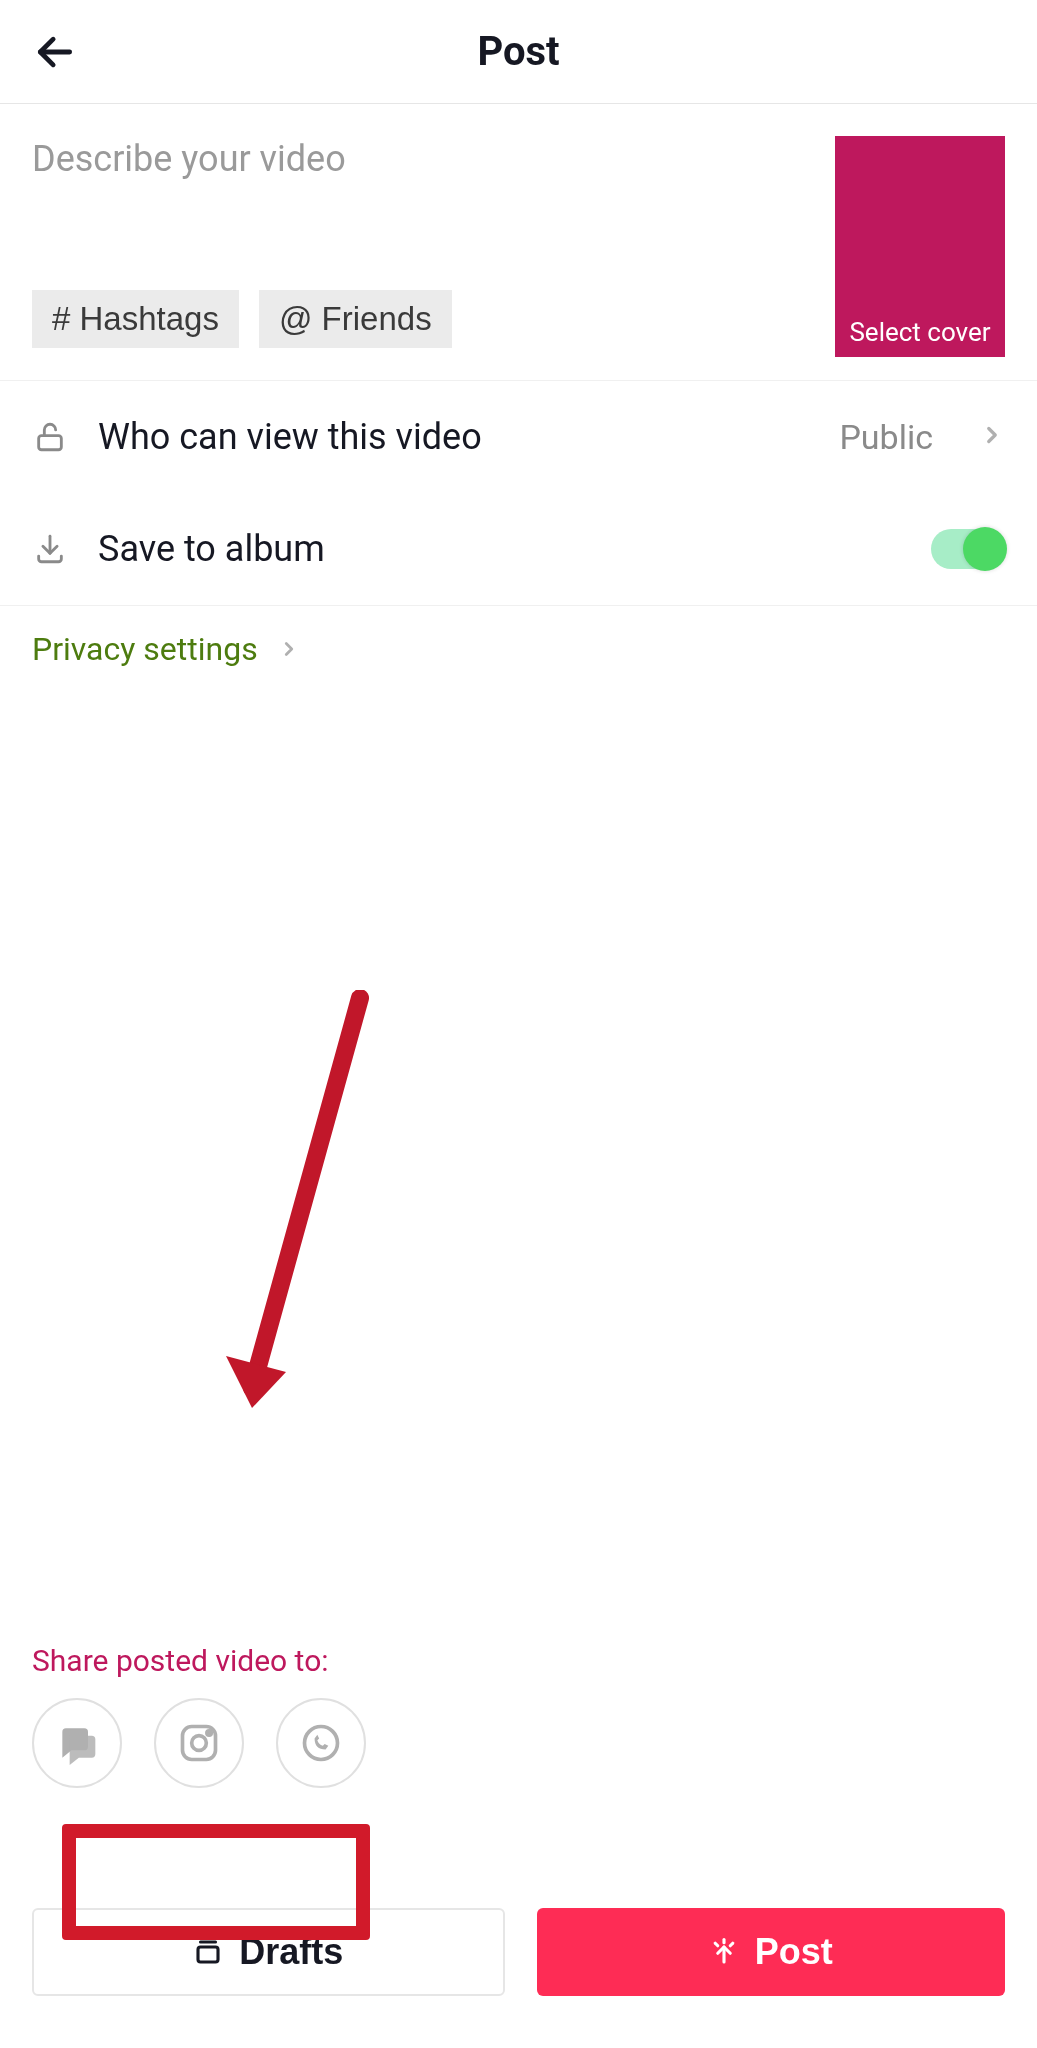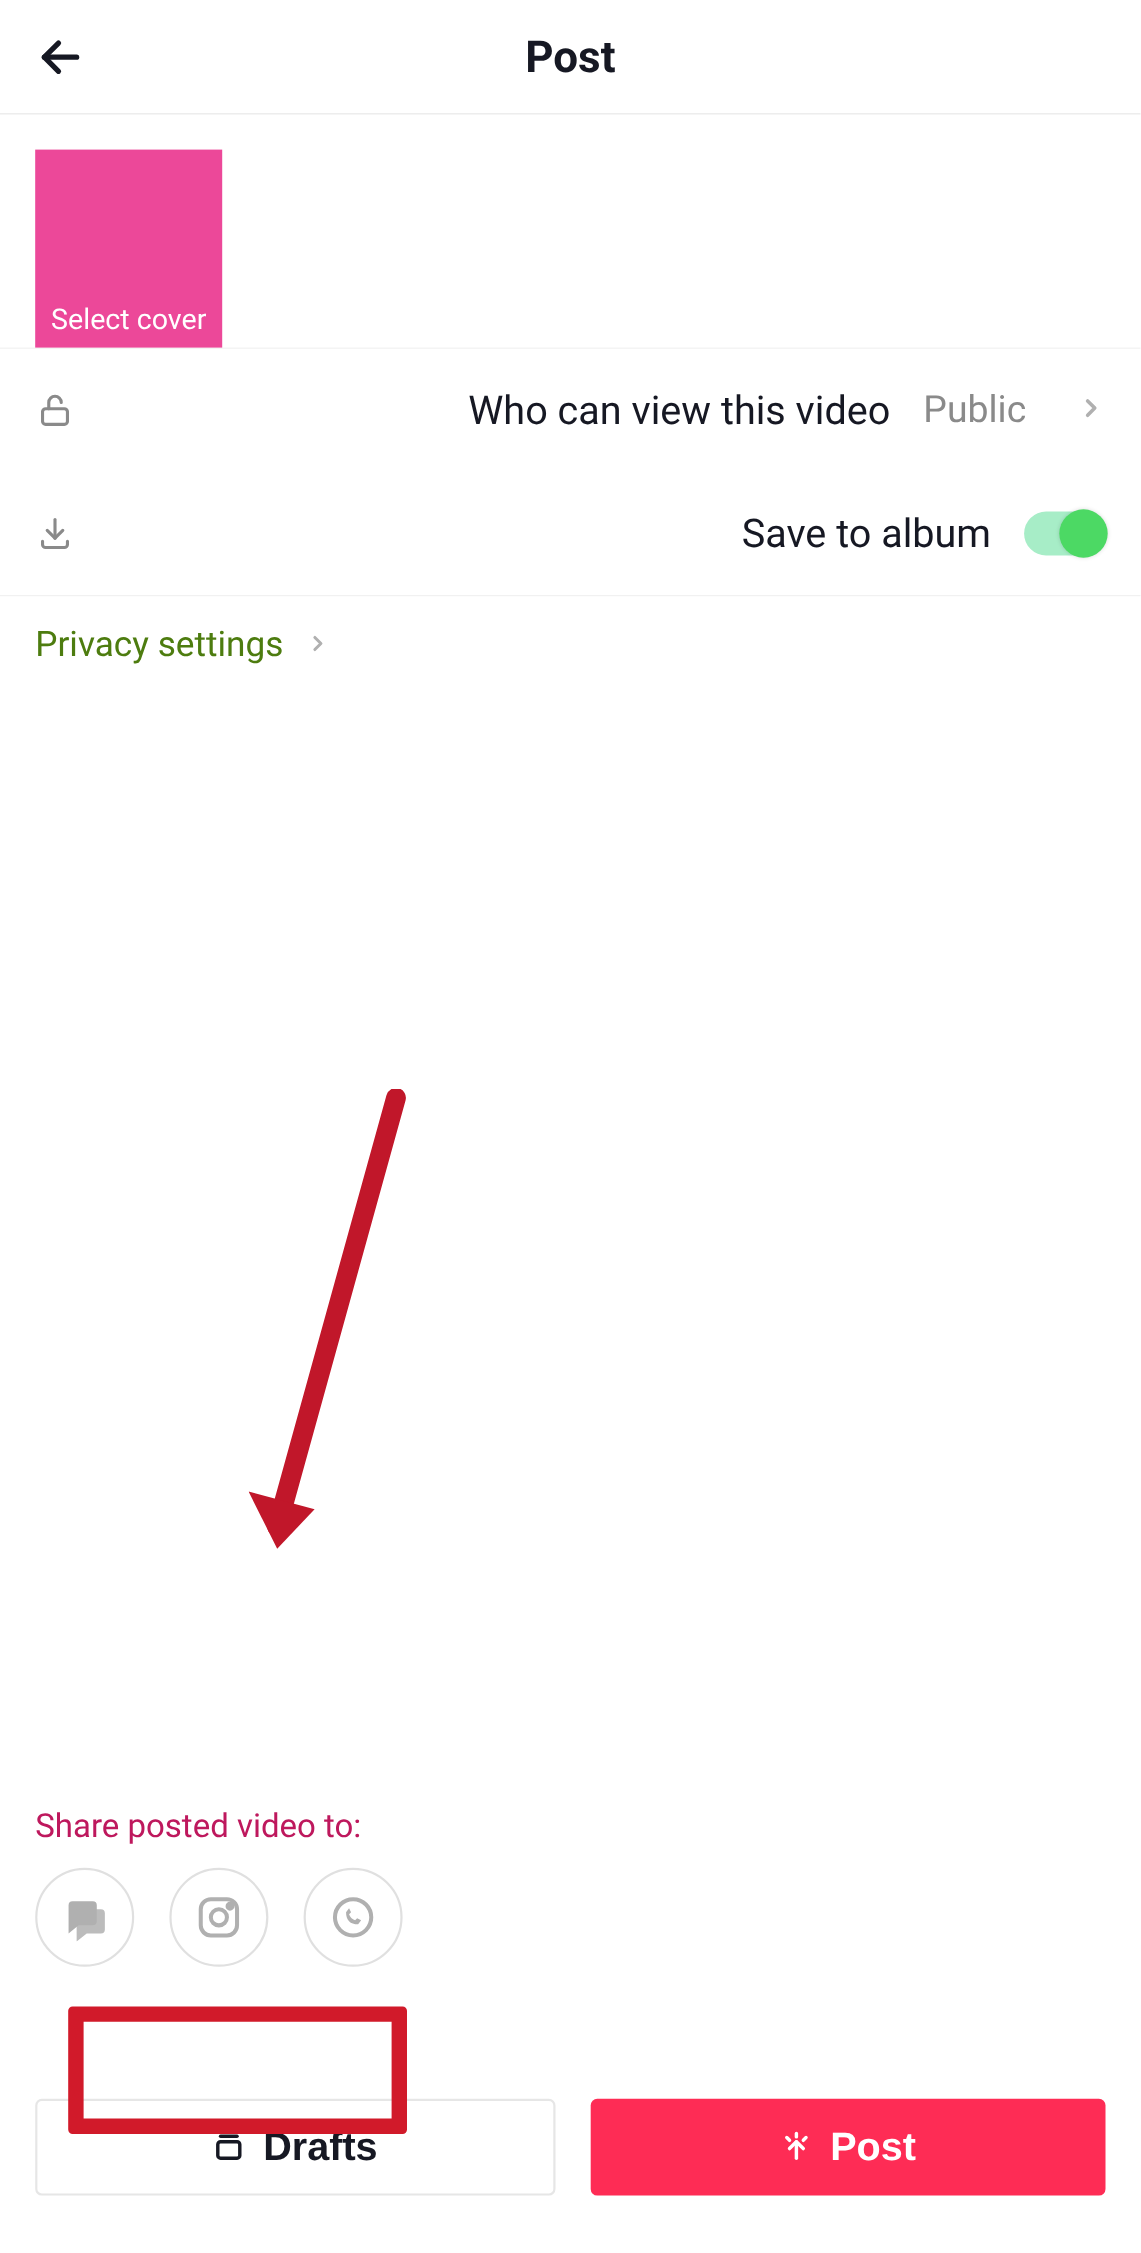--- a/index.html
+++ b/index.html
@@ -8,24 +8,24 @@
   .header { height: 104px; display: flex; align-items: center; justify-content: center; position: relative; border-bottom: 1px solid #e6e6e6; }
   .back-btn { position: absolute; left: 30px; top: 50%; transform: translateY(-50%); width: 50px; height: 50px; display: flex; align-items: center; justify-content: center; cursor: pointer; }
   .header-title { font-size: 40px; font-weight: 700; }
 
   .compose { padding: 32px 32px 0 32px; display: flex; gap: 20px; border-bottom: 1px solid #f0f0f0; }
   .compose-left { flex: 1; display: flex; flex-direction: column; justify-content: space-between; }
   .caption-input { border: none; outline: none; font-size: 36px; color: #9a9a9a; width: 100%; height: 150px; resize: none; padding: 2px 0; font-family: inherit; }
   .caption-input::placeholder { color: #9a9a9a; }
   .tag-row { display: flex; gap: 20px; margin-top: 4px; margin-bottom: 32px; }
   .tag-btn { background: #ebebeb; color: #3a3a3a; font-size: 33px; padding: 10px 20px; border: none; cursor: pointer; }
-  .cover { position: relative; width: 170px; height: 180px; background: #ec4899; }
+  .cover { position: relative; width: 170px; height: 221px; background: #be185d; }
   .cover-label { position: absolute; bottom: 10px; left: 0; right: 0; text-align: center; font-size: 26px; color: #fff; }
 
-  .row { display: flex; align-items: center; padding: 35px 32px; gap: 30px; text-align: right; }
+  .row { display: flex; align-items: center; padding: 35px 32px; gap: 30px; }
   .row.border-bottom { border-bottom: 1px solid #f0f0f0; }
   .row-icon { width: 36px; height: 36px; flex: 0 0 36px; display: flex; align-items: center; justify-content: center; color: #8a8a8a; }
   .row-label { flex: 1; font-size: 36px; color: #161823; }
   .row-value { font-size: 34px; color: #8a8a8a; margin-right: 16px; }
   .chev { color: #b0b0b0; }
 
   .toggle { width: 74px; height: 40px; border-radius: 40px; position: relative; background: #a7edc7; }
   .toggle-knob { position: absolute; right: -2px; top: -2px; width: 44px; height: 44px; border-radius: 50%; background: #4cd964; box-shadow: 0 0 4px rgba(0,0,0,0.15); }
 
   .privacy-row { display: flex; align-items: center; gap: 20px; padding: 24px 32px; color: #4d7c0f; font-size: 32px; }
@@ -51,20 +51,27 @@
   <div class="back-btn">
     <svg width="44" height="44" viewBox="0 0 24 24" fill="none" stroke="#161823" stroke-width="2.6" stroke-linecap="round" stroke-linejoin="round">
         <line x1="20" y1="12" x2="4" y2="12"></line>
         <polyline points="11 5 4 12 11 19"></polyline>
       </svg>
   </div>
   <div class="header-title">Post</div>
 </div>
 
 <div class="compose">
+  <div class="compose-left">
+    <textarea class="caption-input" autofocus="" placeholder="Describe your video" style=""></textarea>
+    <div class="tag-row">
+      <button class="tag-btn"># Hashtags</button>
+      <button class="tag-btn">@ Friends</button>
+    </div>
+  </div>
   <div class="cover">
     <div class="cover-label">Select cover</div>
   </div>
 </div>
 
 <div class="row">
   <div class="row-icon">
     <svg width="34" height="34" viewBox="0 0 24 24" fill="none" stroke="#8a8a8a" stroke-width="2" stroke-linecap="round" stroke-linejoin="round">
         <rect x="4" y="11" width="16" height="10" rx="2"></rect>
         <path d="M8 11V7a4 4 0 0 1 8 0"></path>

